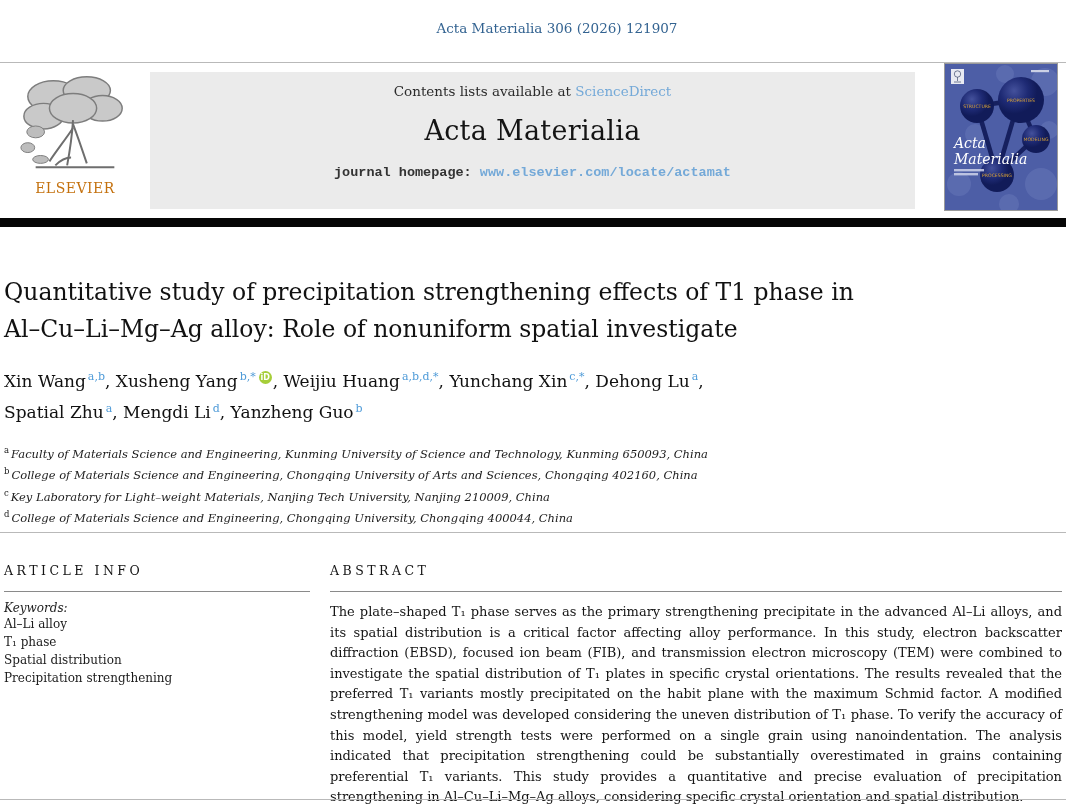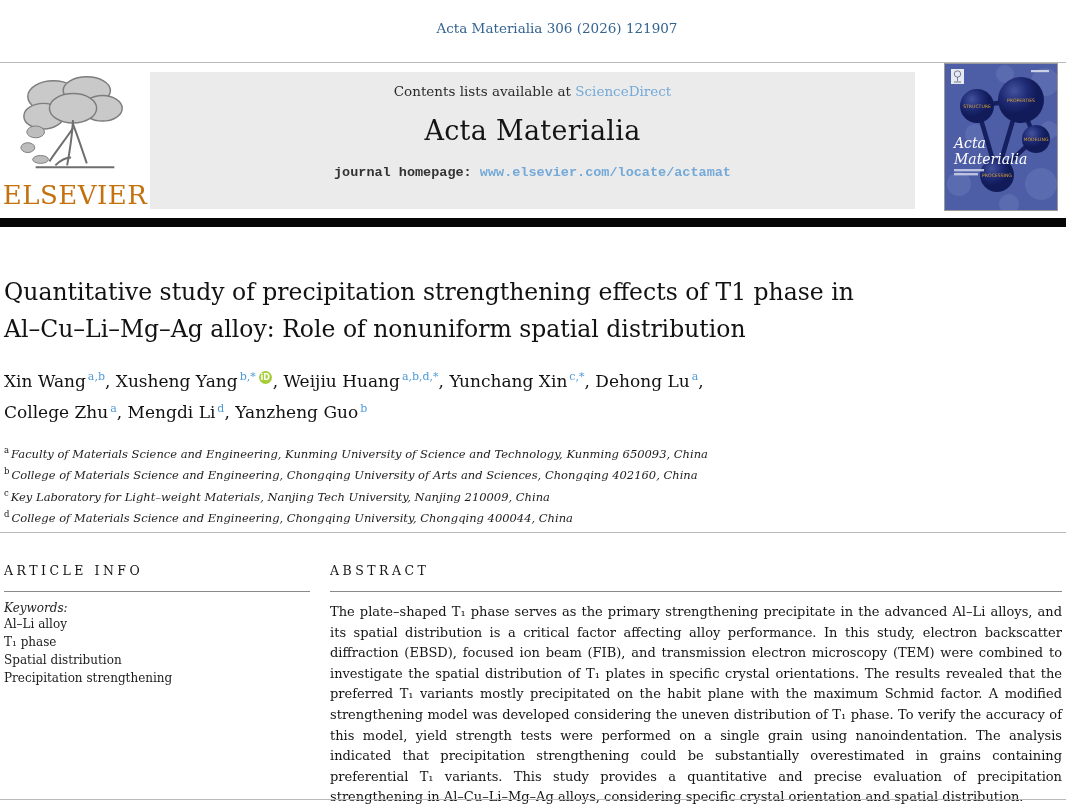--- a/index.html
+++ b/index.html
@@ -14,21 +14,21 @@
 
   .rule-thin { left: 0; width: 100%; height: 0; border-top: 1px solid #b9b9b9; }
   .rule-top { top: 62px; }
   .rule-mid { top: 532px; }
   .rule-bottom { top: 799px; }
   .rule-black { top: 218px; left: 0; width: 100%; height: 9px; background: #060606; }
 
   
   .logo-block { top: 70px; left: 2px; width: 146px; height: 140px; text-align: center; }
   .logo-tree { width: 118px; height: 112px; margin: 0 auto; display: block; }
-  .logo-word { font-size: 26px; letter-spacing: 0.5px; color: #c4710e;
+  .logo-word { font-size: 14px; letter-spacing: 0.5px; color: #c4710e;
                font-family: "DejaVu Serif", serif; margin-top: -2px; }
 
   
   .banner { top: 72px; left: 150px; width: 765px; height: 137px; background: #ebebeb;
             text-align: center; }
   .banner .contents { margin-top: 11px; font-size: 13.5px; color: #2b2b2b; }
   .banner .contents .link { color: #74a9d8; }
   .banner .jtitle { margin-top: 16px; font-size: 27px; color: #141414; letter-spacing: 0.3px; }
   .banner .homepage { margin-top: 19px; font-size: 13.5px; font-weight: bold;
                       font-family: Liberation Mono, monospace; color: #333; }
@@ -162,31 +162,31 @@
       <line x1="9" y1="18" x2="16" y2="18"></line>
     </g>
     <rect x="86" y="6" width="18" height="2.2" fill="#d7dbeb" opacity="0.9"></rect>
   </svg>
 </div>
 
 <div class="abs rule-black"></div>
 
 <div class="abs title-block">
   <div>Quantitative study of precipitation strengthening effects of T1 phase in</div>
-  <div>Al–Cu–Li–Mg–Ag alloy: Role of nonuniform spatial distribution</div>
+  <div>Al–Cu–Li–Mg–Ag alloy: Role of nonuniform spatial investigate</div>
 </div>
 
 <div class="abs authors">
   <span><span>Xin Wang</span><sup>a,b</sup><span>, </span></span>
   <span><span>Xusheng Yang</span><sup>b,*</sup><span class="orcid">iD</span><span>, </span></span>
   <span><span>Weijiu Huang</span><sup>a,b,d,*</sup><span>, </span></span>
   <span><span>Yunchang Xin</span><sup>c,*</sup><span>, </span></span>
   <span><span>Dehong Lu</span><sup>a</sup><span>,</span></span>
   <br>
-  <span><span>College Zhu</span><sup>a</sup><span>, </span></span>
+  <span><span>Spatial Zhu</span><sup>a</sup><span>, </span></span>
   <span><span>Mengdi Li</span><sup>d</sup><span>, </span></span>
   <span><span>Yanzheng Guo</span><sup>b</sup><span></span></span>
 </div>
 
 <div class="abs affils">
   <div><sup>a</sup><span>Faculty of Materials Science and Engineering, Kunming University of Science and Technology, Kunming 650093, China</span></div>
   <div><sup>b</sup><span>College of Materials Science and Engineering, Chongqing University of Arts and Sciences, Chongqing 402160, China</span></div>
   <div><sup>c</sup><span>Key Laboratory for Light–weight Materials, Nanjing Tech University, Nanjing 210009, China</span></div>
   <div><sup>d</sup><span>College of Materials Science and Engineering, Chongqing University, Chongqing 400044, China</span></div>
 </div>

